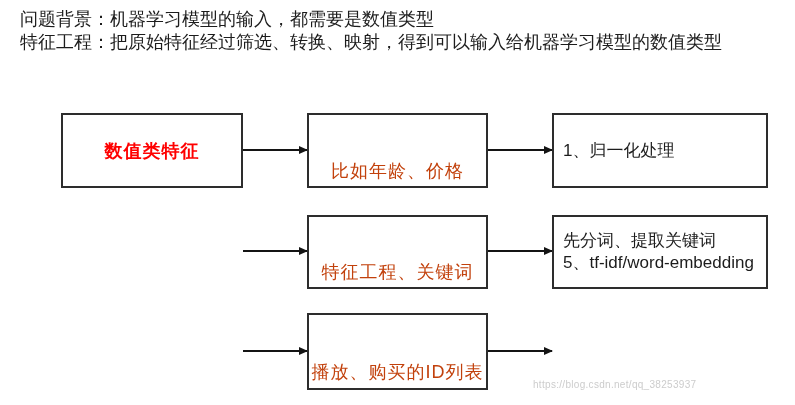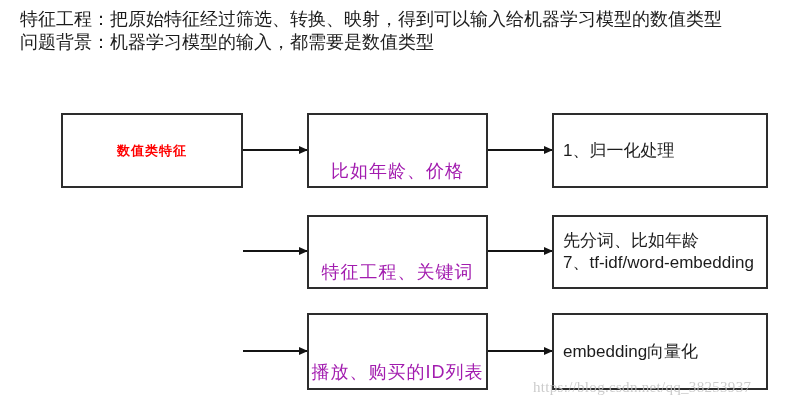--- a/index.html
+++ b/index.html
@@ -39,27 +39,27 @@
   .r2 { top: 215px; height: 74px; }
   .r3 { top: 313px; height: 77px; }
   
   .c1 { left: 61px;  width: 182px; }
   .c2 { left: 307px; width: 181px; }
   .c3 { left: 552px; width: 216px; }
 
   .feature-label {
     color: #ff0000;
     font-weight: bold;
-    font-size: 13px;
+    font-size: 18px;
     letter-spacing: 1px;
     font-family: Liberation Serif, serif;
   }
   .example-label {
     font-size: 18px;
-    color: #a21caf;
+    color: #c2410c;
     letter-spacing: 1px;
     margin-top: 40px;
   }
   .proc {
     flex-direction: column;
     align-items: flex-start;
     justify-content: center;
     padding: 2px 4px 2px 9px;
   }
   .proc .line {
@@ -88,66 +88,62 @@
   .a-left  { left: 243px; }
   .a-right { left: 488px; }
   .ay1 { top: 149px; }
   .ay2 { top: 250px; }
   .ay3 { top: 350px; }
 
   .watermark {
     position: absolute;
     left: 533px;
     top: 379px;
-    font-size: 15px;
+    font-size: 10px;
     color: #c3c3c3;
     opacity: 0.85;
     white-space: nowrap;
     letter-spacing: 0.3px;
     pointer-events: none;
     z-index: 5;
-    font-family: Liberation Serif, serif;
   }
 </style>
 </head>
 <body>
 
 <div class="canvas">
 
   <div class="header">
+    <div>问题背景：机器学习模型的输入，都需要是数值类型</div>
     <div>特征工程：把原始特征经过筛选、转换、映射，得到可以输入给机器学习模型的数值类型</div>
-    <div>问题背景：机器学习模型的输入，都需要是数值类型</div>
   </div>
 
   <div class="box r1 c1">
     <span class="feature-label">数值类特征</span>
   </div>
   <div class="arrow a-left ay1"></div>
   <div class="box r1 c2">
     <span class="example-label">比如年龄、价格</span>
   </div>
   <div class="arrow a-right ay1"></div>
   <div class="box proc r1 c3">
     <div class="line">1、归一化处理</div>
   </div>
 
   <div class="arrow a-left ay2"></div>
   <div class="box r2 c2">
     <span class="example-label">特征工程、关键词</span>
   </div>
   <div class="arrow a-right ay2"></div>
   <div class="box proc r2 c3">
-    <div class="line">先分词、比如年龄</div>
-    <div class="line">7、tf-idf/word-embedding</div>
+    <div class="line">先分词、提取关键词</div>
+    <div class="line">5、tf-idf/word-embedding</div>
   </div>
 
   <div class="arrow a-left ay3"></div>
   <div class="box r3 c2">
     <span class="example-label">播放、购买的ID列表</span>
   </div>
   <div class="arrow a-right ay3"></div>
-  <div class="box proc r3 c3">
-    <div class="line">embedding向量化</div>
-  </div>
 
   <div class="watermark">https://blog.csdn.net/qq_38253937</div>
 
 </div>
 
 </body></html>

